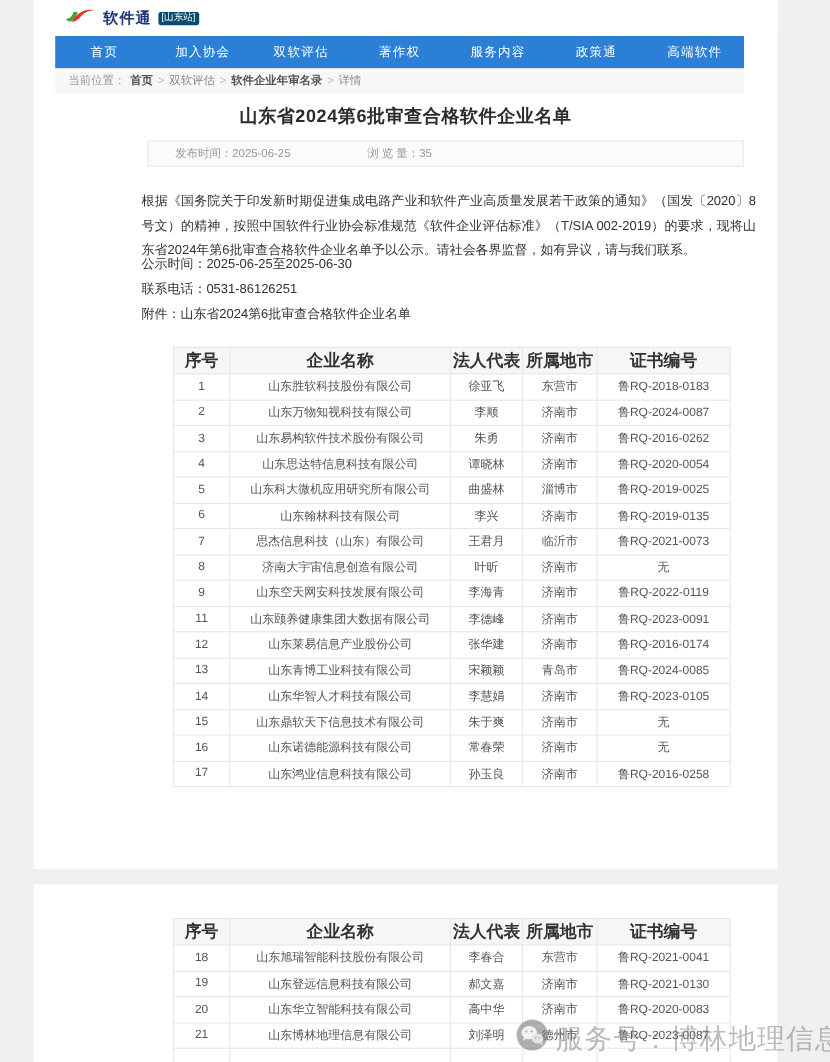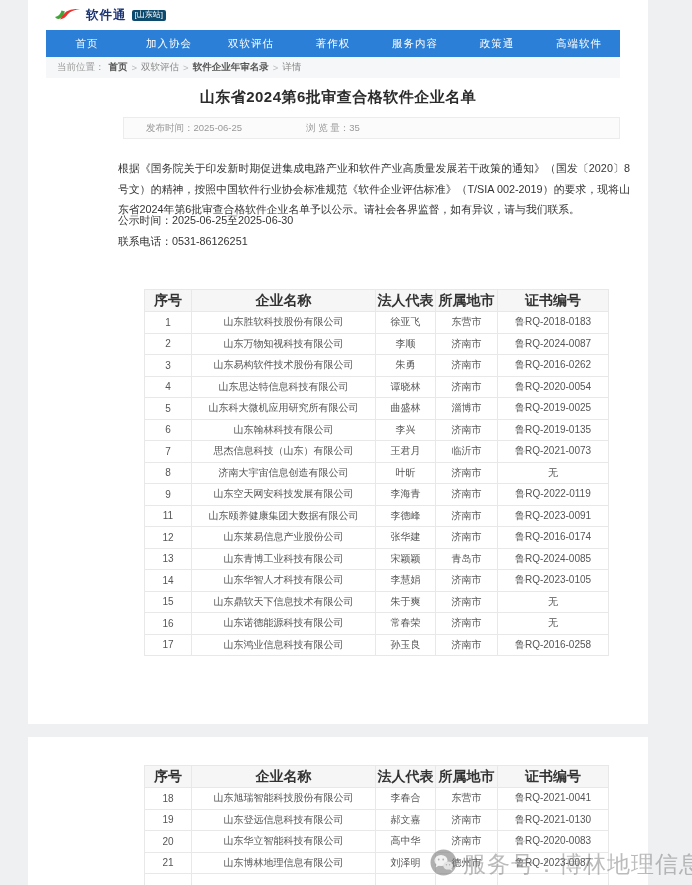--- a/index.html
+++ b/index.html
@@ -110,20 +110,21 @@
 
     <div class="article-body">根据《国务院关于印发新时期促进集成电路产业和软件产业高质量发展若干政策的通知》（国发〔2020〕8号文）的精神，按照中国软件行业协会标准规范《软件企业评估标准》（T/SIA 002-2019）的要求，现将山东省2024年第6批审查合格软件企业名单予以公示。请社会各界监督，如有异议，请与我们联系。</div>
 
     <div class="field-lines">
 
         <div class="field-line"><span>公示时间：</span><span>2025-06-25至2025-06-30</span></div>
 
 
         <div class="field-line"><span>联系电话：</span><span>0531-86126251</span></div>
 
+        <div class="field-line"><span>附件：</span><span>山东省2024第6批审查合格软件企业名单</span></div>
       </div>
 
     <table class="data-table table-1">
       <colgroup>
           <col style="width:47px">
           <col style="width:184px">
           <col style="width:60px">
           <col style="width:62px">
           <col style="width:111px">
         </colgroup>

